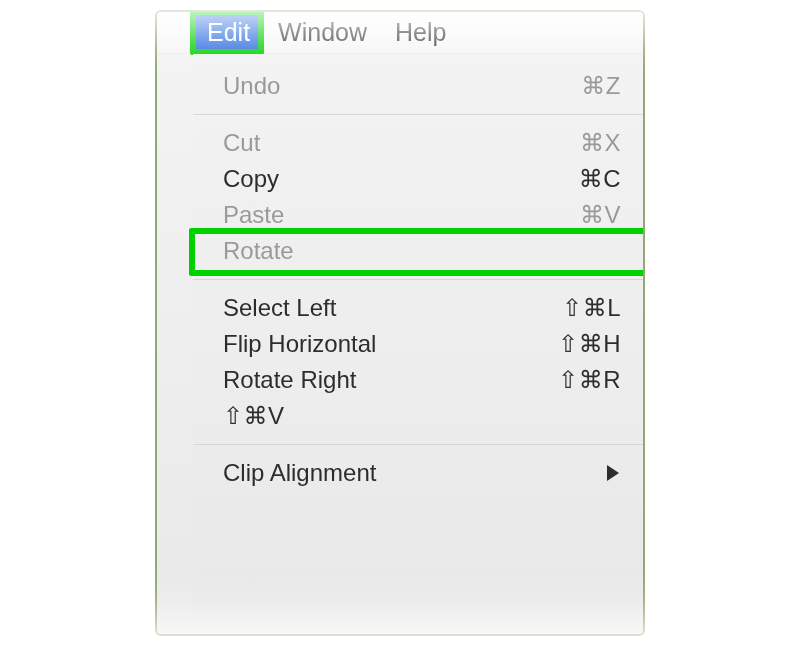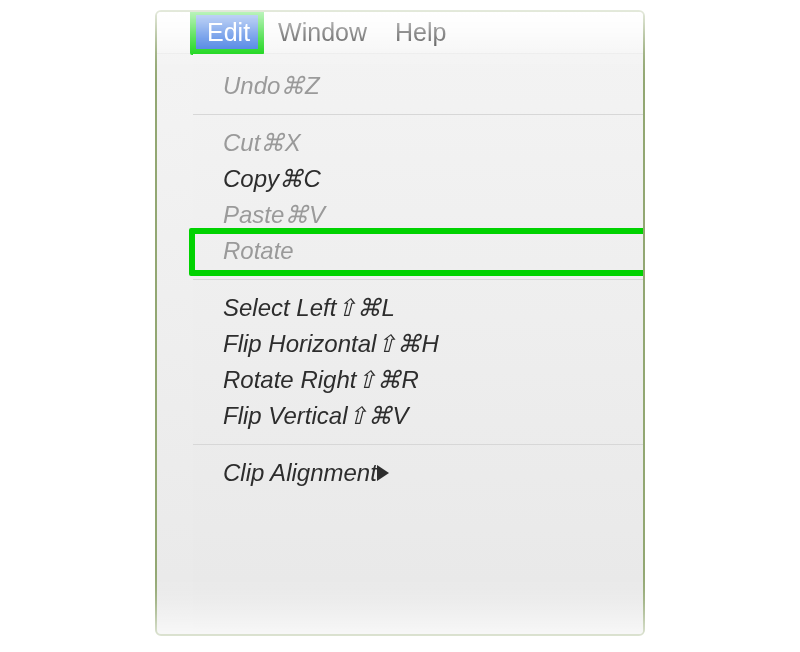--- a/index.html
+++ b/index.html
@@ -71,25 +71,25 @@
       bottom: 0;
       background: linear-gradient(#f3f3f3, #e8e8e8);
       padding-top: 14px;
     }
     .menu-section + .menu-section {
       border-top: 1px solid #d7d7d7;
     }
     .menu-item {
       display: flex;
       align-items: center;
+      justify-content: space-between;
       height: 36px;
       padding: 0 22px 0 30px;
       font-size: 24px;
       color: #2d2d2d;
-      font-style: italic;
     }
     .menu-item.disabled {
       color: #9a9a9a;
     }
     .menu-item .shortcut {
       font-size: 24px;
       letter-spacing: 0.5px;
       color: inherit;
     }
     .menu-item.disabled .shortcut {
@@ -179,21 +179,20 @@
         </div>
         <div class="menu-item">
           <span>Flip Horizontal</span>
           <span class="shortcut">⇧⌘H</span>
         </div>
         <div class="menu-item">
           <span>Rotate Right</span>
           <span class="shortcut">⇧⌘R</span>
         </div>
         <div class="menu-item">
-          <span>Flip Vertical</span>
           <span class="shortcut">⇧⌘V</span>
         </div>
       </div>
 
       <div class="menu-section">
         <div class="menu-item">
           <span>Clip Alignment</span>
           <span class="submenu-arrow"></span>
         </div>
       </div>

